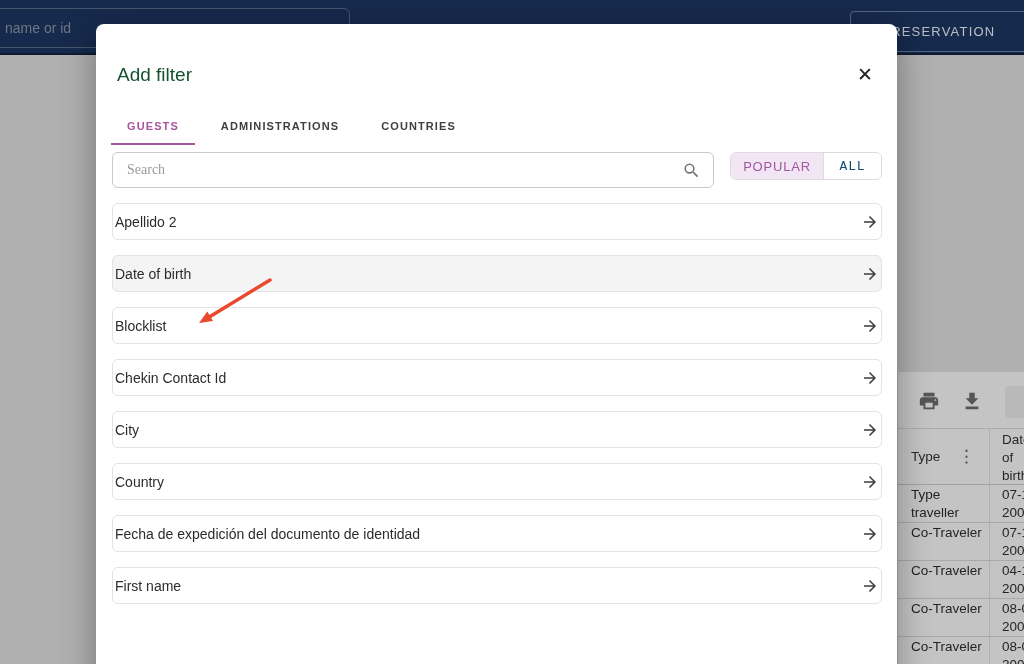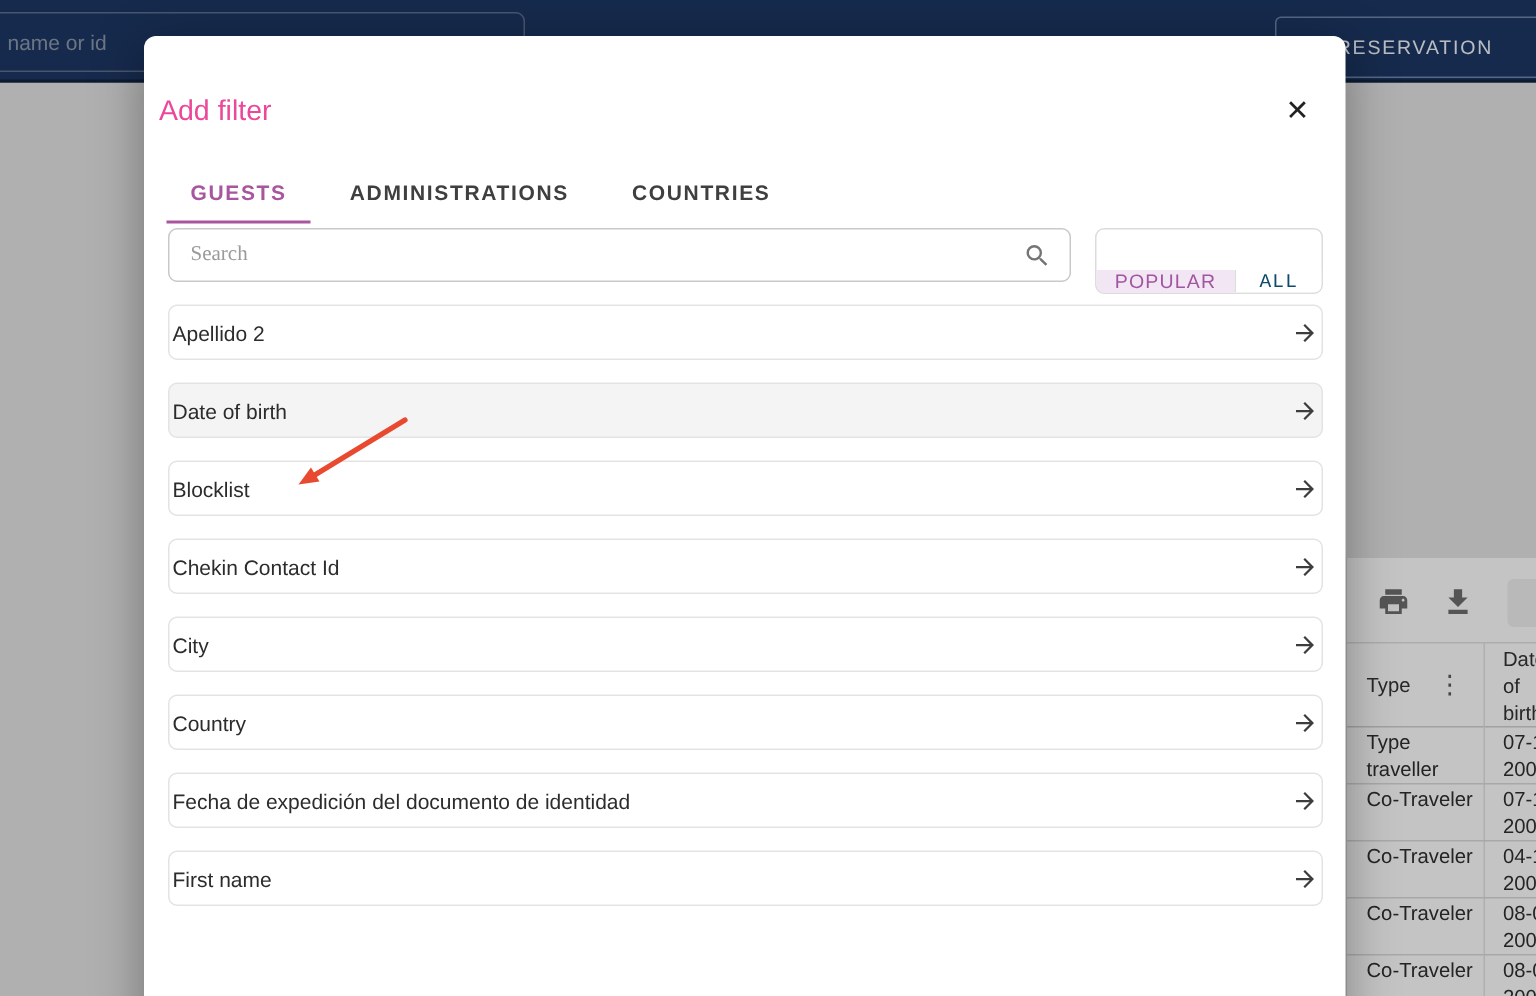--- a/index.html
+++ b/index.html
@@ -56,47 +56,47 @@
   .tc-row .cell-type { position:absolute; left:13px; top:1px; width:72px; line-height:18px; }
   .tc-row .cell-dob  { position:absolute; left:104px; top:1px; width:34px; line-height:18px; }
   
   .overlay { position:absolute; inset:0; background:rgba(0,0,0,.22); z-index:5; }
   
   .modal {
     position:absolute; left:96px; top:24px; width:801px; height:680px;
     background:#fff; border-radius:8px; box-shadow:0 8px 34px rgba(0,0,0,.35);
     z-index:10;
   }
-  .modal-title { position:absolute; left:10px; top:40px; font-size:19px; font-weight:500; color:#ec4899; }
+  .modal-title { position:absolute; left:21px; top:40px; font-size:19px; font-weight:500; color:#14532d; }
   .modal-close {
     position:absolute; right:18px; top:36px; width:28px; height:28px;
     display:flex; align-items:center; justify-content:center;
     font-size:19px; color:#222; cursor:pointer;
   }
   .tabs { position:absolute; left:15px; top:86px; display:flex; gap:10px; }
   .tab {
-    padding:10px 16px 13px; font-size:14px; letter-spacing:1.1px;
+    padding:10px 16px 13px; font-size:11px; letter-spacing:1.1px;
     font-weight:600; color:#3f3f3f; cursor:pointer; white-space:nowrap;
   }
   .tab.active { color:#a8569d; border-bottom:2px solid #a8569d; padding-bottom:11px; }
   .search-box {
     position:absolute; left:16px; top:128px; width:602px; height:36px;
     border:1px solid #c9c9c9; border-radius:6px;
   }
   .search-box input {
     width:100%; height:100%; border:none; outline:none; background:transparent;
     padding:0 40px 0 14px; font-size:14px; color:#c2410c;
     font-family:Liberation Serif, serif;
   }
   .search-box input::placeholder { color:#9a9a9a; opacity:1; }
   .search-icon { position:absolute; right:12px; top:8px; width:19px; height:19px; }
   .search-icon svg { width:19px; height:19px; fill:#757575; }
   .toggle-group {
-    position:absolute; left:634px; top:128px; width:152px; height:44px;
-    border:1px solid #dcdcdc; border-radius:6px; overflow:hidden; display:flex;align-items:flex-end;
+    position:absolute; left:634px; top:128px; width:152px; height:28px;
+    border:1px solid #dcdcdc; border-radius:6px; overflow:hidden; display:flex;
   }
   .tg-btn {
     display:flex; align-items:center; justify-content:center;
     font-size:13px; letter-spacing:.8px; font-weight:500; cursor:pointer;
   }
   .tg-popular { flex:1; background:#f3e6f4; color:#a156a0; }
   .tg-all { width:58px; background:#fff; color:#0c4a6e; border-left:1px solid #dcdcdc;font-family:Liberation Mono, monospace; }
   .filter-list { position:absolute; left:16px; top:179px; width:770px; }
   .item {
     height:37px; margin-bottom:15px; border:1px solid #e3e3e3; border-radius:6px;

